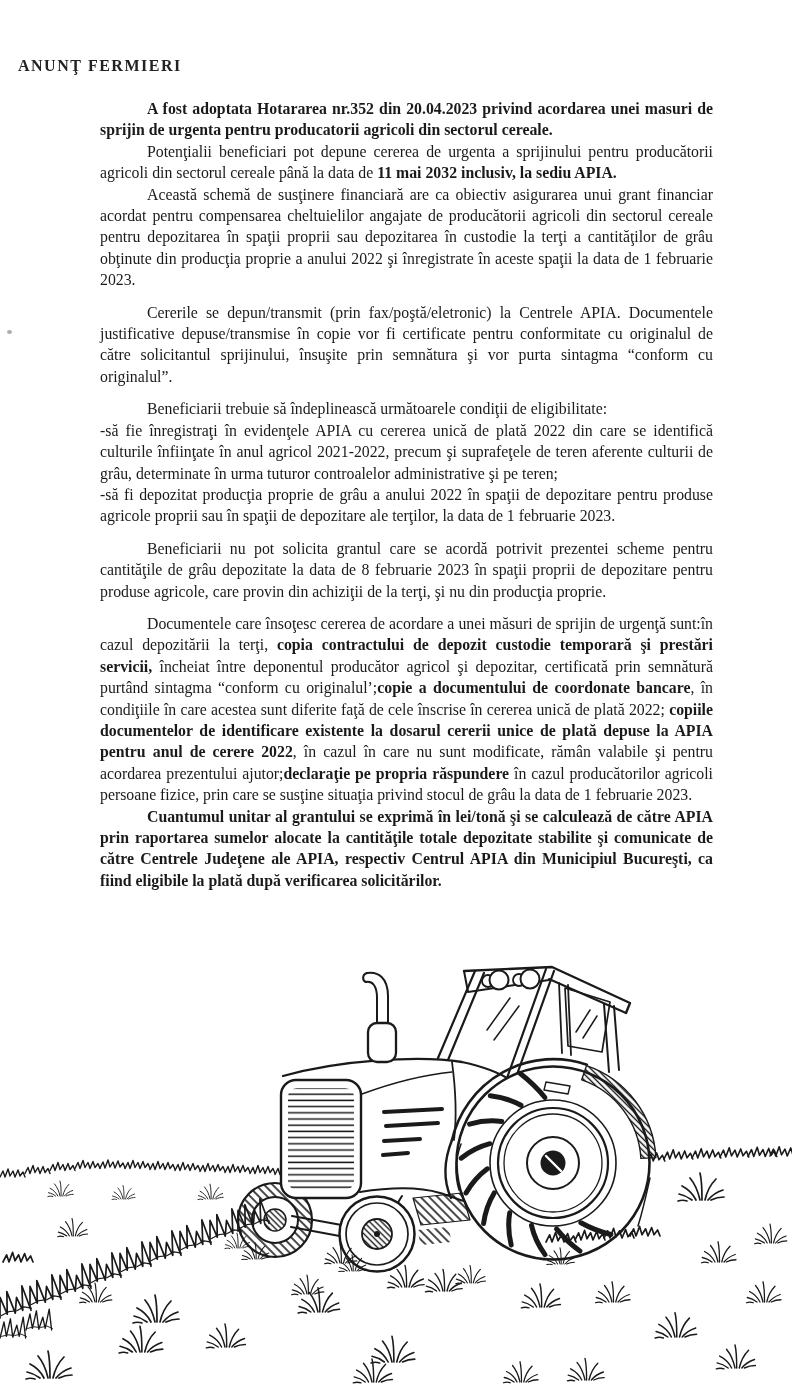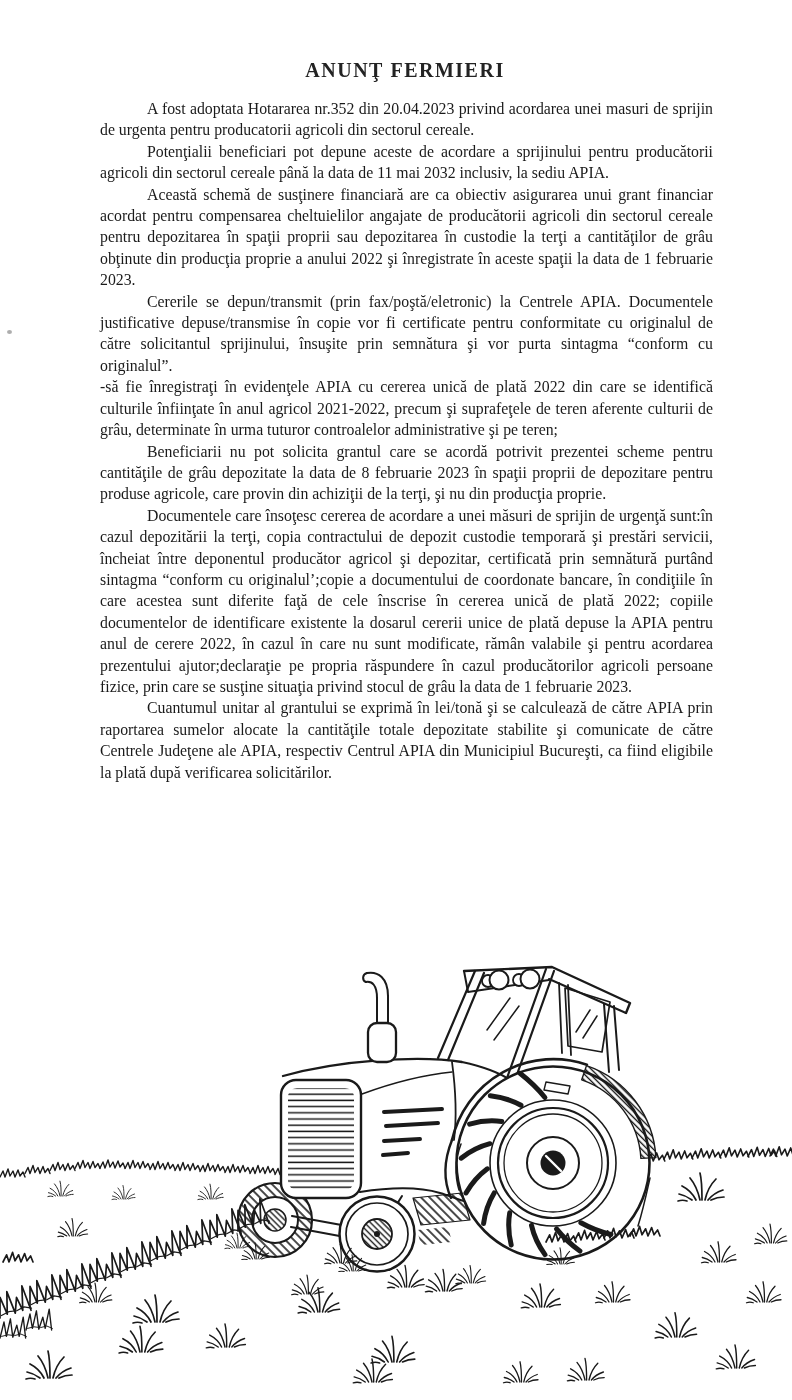--- a/index.html
+++ b/index.html
@@ -1,50 +1,52 @@
 <!DOCTYPE html>
 <html><head>
 <meta charset="utf-8">
 <style>
   html,body{margin:0;padding:0;}
   body{
     width:792px;height:1400px;position:relative;background:#ffffff;
     font-family:"Liberation Serif", serif;color:#1a1a1a;overflow:hidden;
   }
   .page-title{
-    position:absolute;top:46px;left:0;right:0;text-align:center;
-    font-size:20px;letter-spacing:1.5px;padding-left:18px;color:#232323;
+    position:absolute;top:46px;left:0;right:0;
+    font-size:16px;letter-spacing:1.5px;padding-left:18px;color:#232323;
   }
   .doc-body{
     position:absolute;left:100px;top:98px;width:613px;
     font-size:15.8px;line-height:21.4px;text-align:justify;
   }
   .doc-body p{margin:0;}
   .doc-body p.indent{text-indent:47px;}
-  .doc-body p.gap{}
-  .b{font-weight:normal;}
+  .doc-body p.gap{margin-top:11px;}
+  .b{font-weight:bold;}
   .illustration{position:absolute;left:0;top:935px;width:792px;height:465px;}
   .speck{
     position:absolute;left:7px;top:330px;width:5px;height:4px;
     background:#8a8a8a;border-radius:50%;opacity:.7;
   }
 </style>
 </head>
 <body>
 
 <div>
 
   <h1 class="page-title">ANUNŢ FERMIERI</h1>
 
   <div class="doc-body">
       <p class="indent"><span class="b">A fost adoptata Hotararea  nr.352 din 20.04.2023 privind acordarea unei masuri de sprijin de urgenta pentru producatorii agricoli din sectorul cereale.</span></p>
-      <p class="indent"><span>Potenţialii beneficiari pot depune aceste de acordare a sprijinului pentru producătorii agricoli din sectorul cereale până la data de </span><span class="b">11 mai 2032 inclusiv, la sediu APIA.</span></p>
+      <p class="indent"><span>Potenţialii beneficiari pot depune cererea de urgenta a sprijinului pentru producătorii agricoli din sectorul cereale până la data de </span><span class="b">11 mai 2032 inclusiv, la sediu APIA.</span></p>
       <p class="indent"><span>Această schemă de susţinere financiară are ca obiectiv asigurarea unui grant financiar acordat pentru compensarea cheltuielilor angajate de producătorii agricoli din sectorul cereale pentru depozitarea în spaţii proprii sau depozitarea în custodie la terţi a cantităţilor de grâu obţinute din producţia proprie a anului 2022 şi înregistrate în aceste spaţii la data de 1 februarie 2023.</span></p>
       <p class="indent gap"><span>Cererile se depun/transmit (prin fax/poştă/eletronic) la Centrele APIA. Documentele justificative depuse/transmise în copie vor fi certificate pentru conformitate cu originalul de către solicitantul sprijinului, însuşite prin semnătura şi vor purta sintagma “conform cu originalul”.</span></p>
+      <p class="indent gap"><span>Beneficiarii trebuie să îndeplinească următoarele condiţii de eligibilitate:</span></p>
       <p class=""><span>-să fie înregistraţi în evidenţele APIA cu cererea unică de plată 2022 din care se identifică culturile înfiinţate în anul agricol 2021-2022, precum şi suprafeţele de teren aferente culturii de grâu, determinate în urma tuturor controalelor administrative şi pe teren;</span></p>
+      <p class=""><span>-să fi depozitat producţia proprie de grâu a anului 2022 în spaţii de depozitare pentru produse agricole proprii sau în spaţii de depozitare ale terţilor, la data de 1 februarie 2023.</span></p>
       <p class="indent gap"><span>Beneficiarii nu pot solicita grantul care se acordă potrivit prezentei scheme pentru cantităţile de grâu depozitate la data de 8 februarie 2023 în spaţii proprii de depozitare pentru produse agricole, care provin din achiziţii de la terţi, şi nu din producţia proprie.</span></p>
       <p class="indent gap"><span>Documentele care însoţesc cererea de acordare a unei măsuri de sprijin de urgenţă sunt:în cazul depozitării la terţi, </span><span class="b">copia contractului de depozit custodie temporară şi prestări servicii,</span><span> încheiat între deponentul producător agricol şi depozitar, certificată prin semnătură purtând sintagma “conform cu originalul’;</span><span class="b">copie a documentului de coordonate bancare</span><span>, în condiţiile în care acestea sunt diferite faţă de cele înscrise în cererea unică de plată 2022; </span><span class="b">copiile documentelor de identificare existente la dosarul cererii unice de plată depuse la APIA pentru anul de cerere 2022</span><span>, în cazul în care nu sunt modificate, rămân valabile şi pentru acordarea prezentului ajutor;</span><span class="b">declaraţie pe propria răspundere</span><span> în cazul producătorilor agricoli persoane fizice, prin care se susţine situaţia privind stocul de grâu la data de 1 februarie 2023.</span></p>
       <p class="indent"><span class="b">Cuantumul unitar al grantului se exprimă în lei/tonă şi se calculează de către APIA prin raportarea sumelor alocate la cantităţile totale depozitate stabilite şi comunicate de către Centrele Judeţene ale APIA, respectiv Centrul APIA din Municipiul Bucureşti, ca fiind eligibile la plată după verificarea solicitărilor.</span></p>
     </div>
 
   <div class="speck"></div>
 
   <svg class="illustration" viewBox="0 935 792 465" width="792" height="465" xmlns="http://www.w3.org/2000/svg">
     <defs>
       <pattern id="hatch" width="6" height="6" patternUnits="userSpaceOnUse" patternTransform="rotate(45)">

